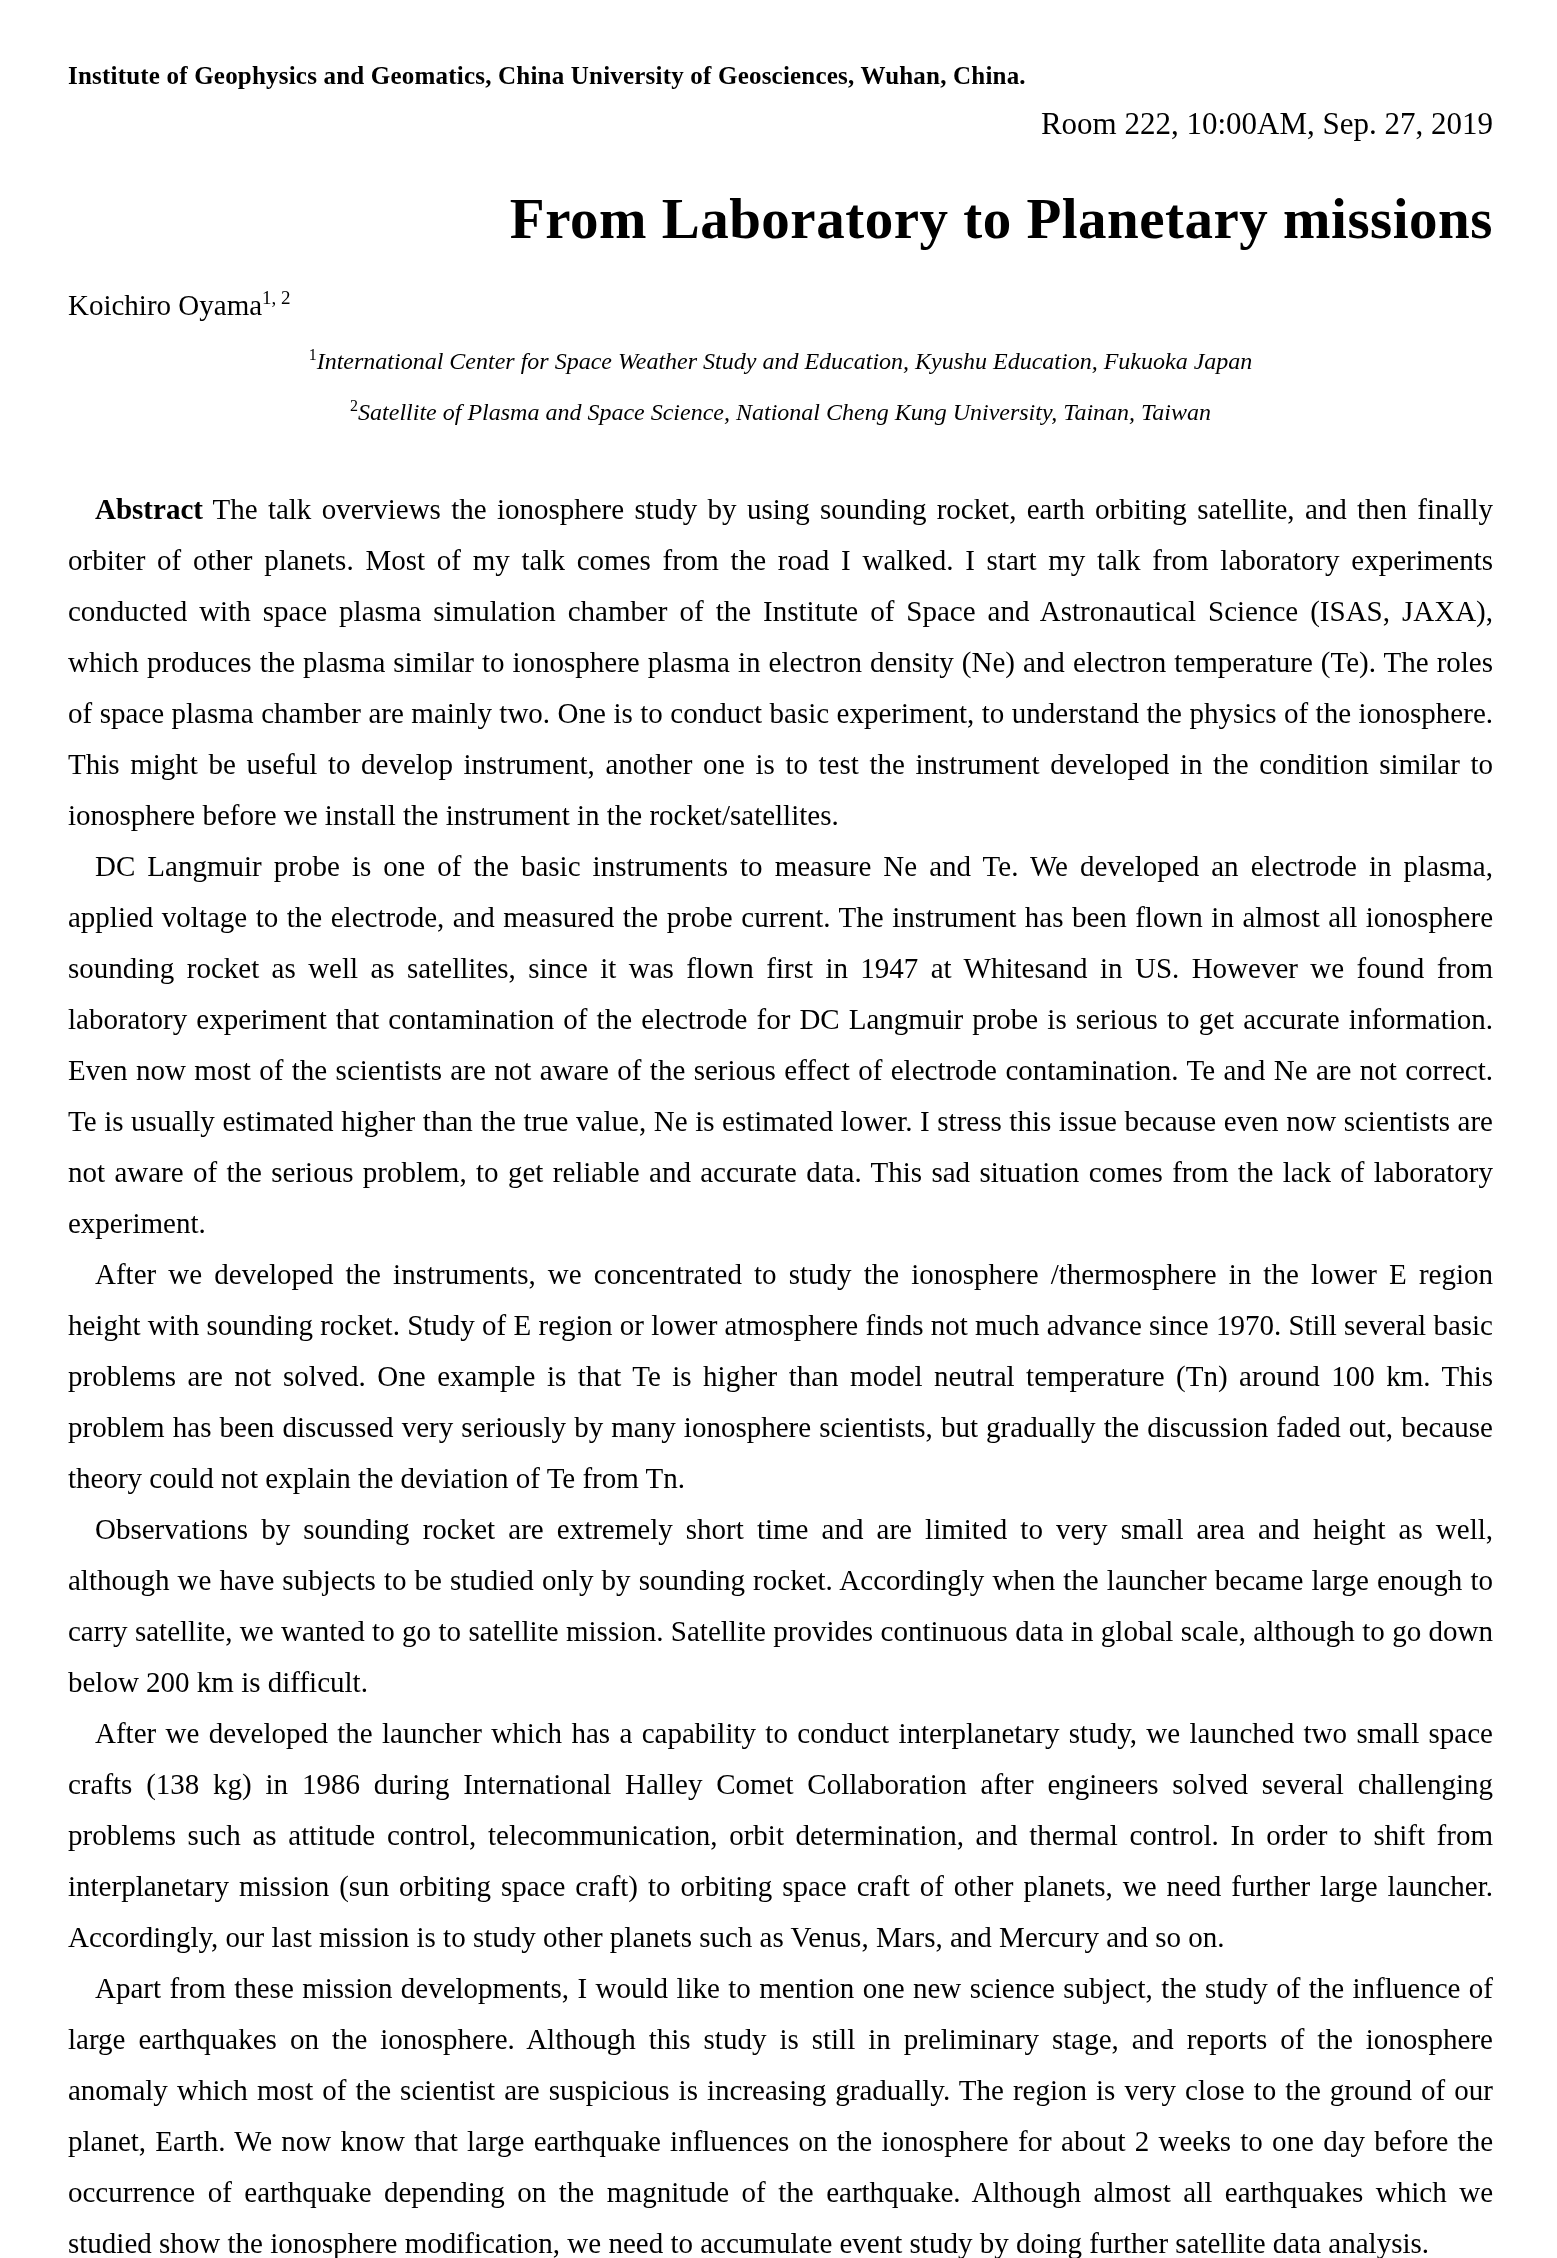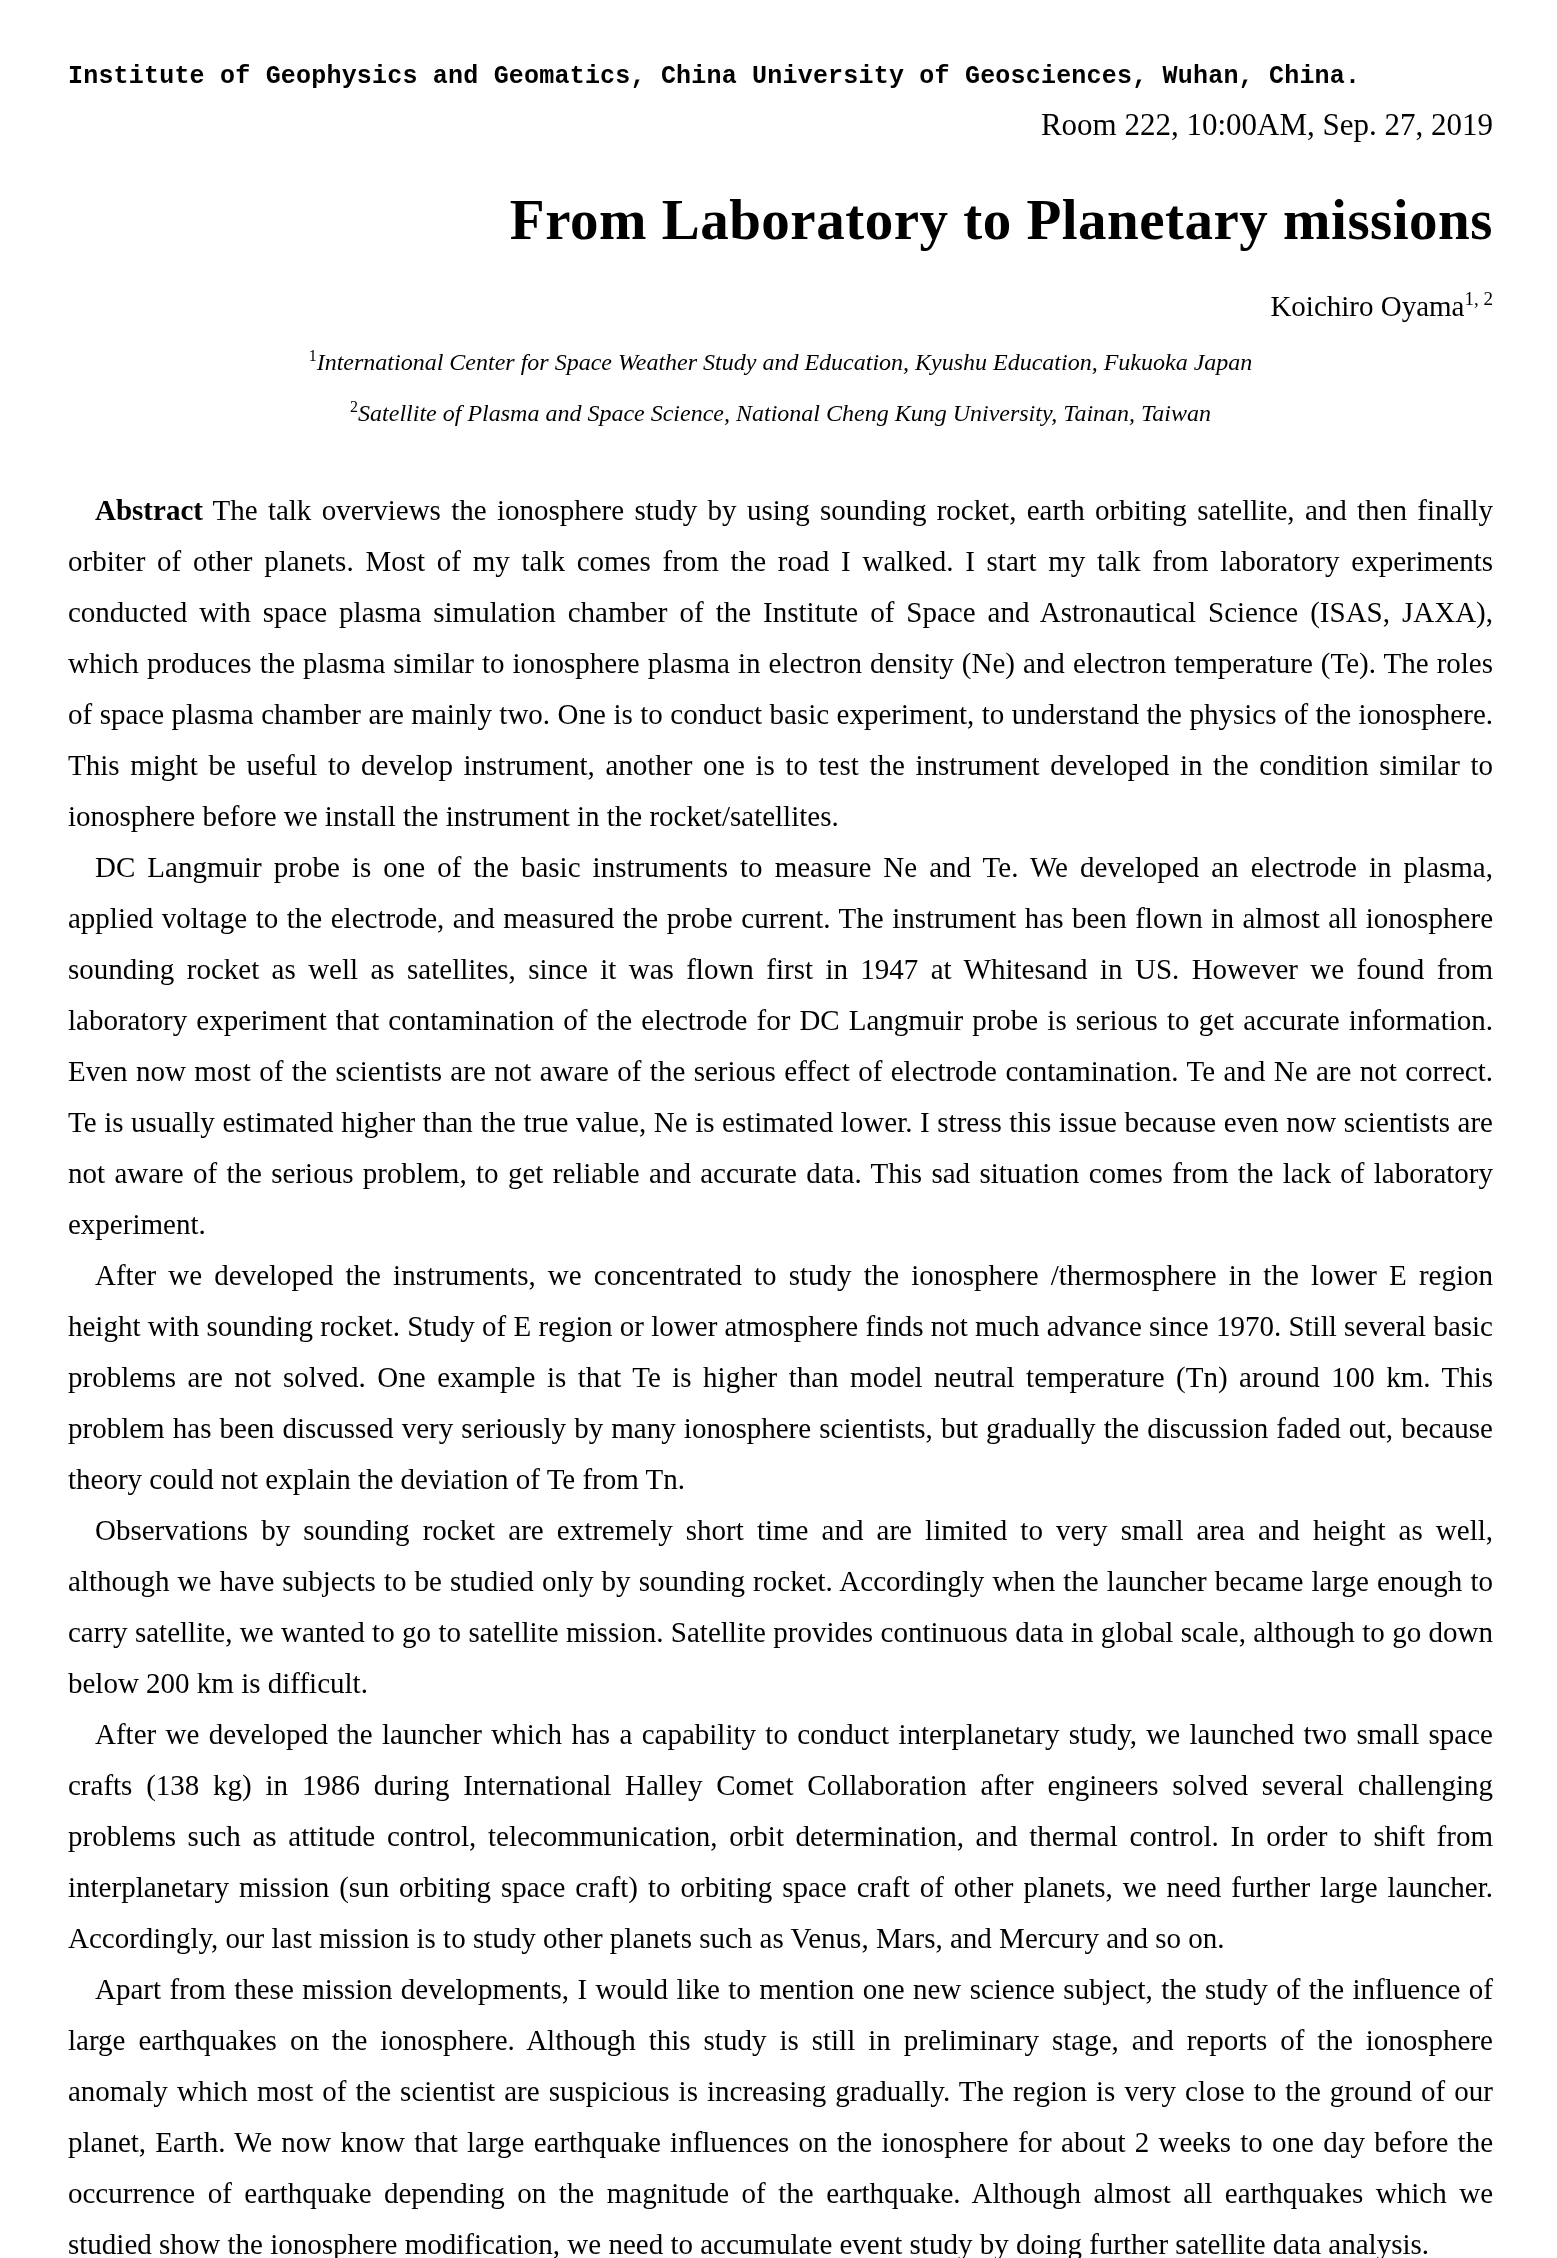--- a/index.html
+++ b/index.html
@@ -16,38 +16,37 @@
     font-family: "Liberation Serif", serif;
     box-sizing: border-box;
     padding: 62px 64px 0 68px;
     overflow: hidden;
   }
   .hdr-institute {
     font-size: 25px;
     font-weight: bold;
     text-align: left;
     letter-spacing: 0.2px;
-    font-family: Liberation Mono, monospace;
   }
   .hdr-date {
     font-size: 31px;
     font-weight: normal;
     text-align: right;
     margin-top: 16px;
   }
   .doc-title {
     font-size: 57px;
     font-weight: bold;
     text-align: right;
     margin-top: 44px;
     letter-spacing: 0.5px;
   }
   .author-line {
     font-size: 29px;
-    text-align: right;
+    text-align: left;
     margin-top: 38px;
   }
   .author-line sup {
     font-size: 19px;
     vertical-align: super;
     line-height: 0;
   }
   .affil-line {
     font-size: 24px;
     text-align: center;

